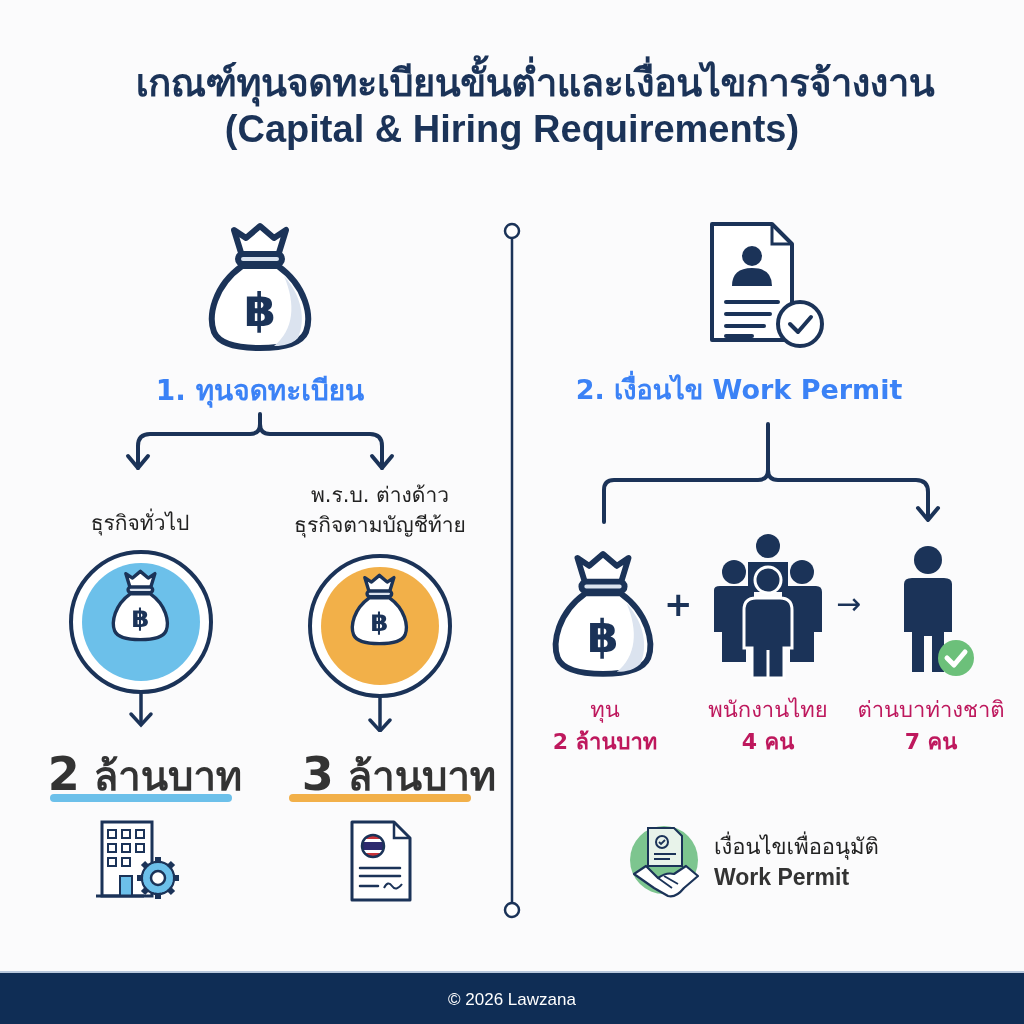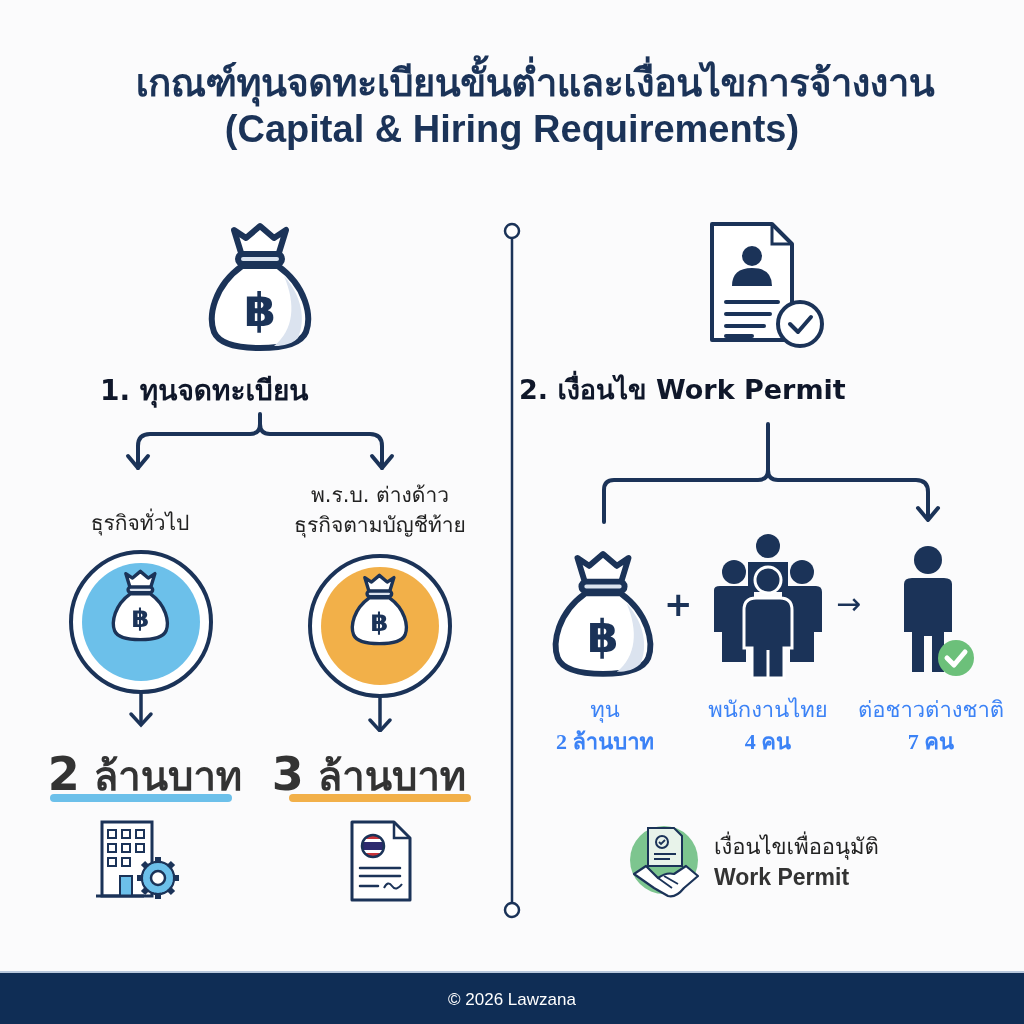--- a/index.html
+++ b/index.html
@@ -2,26 +2,26 @@
 <html><head>
 <meta charset="utf-8">
 <style>
   html, body { margin:0; padding:0; }
   body { width:1024px; height:1024px; position:relative; background:#fbfbfc; overflow:hidden;
          font-family:"DejaVu Sans", sans-serif; color:#1b3358; }
   .abs { position:absolute; }
   .title { left:0; width:1024px; text-align:center; font-weight:bold; color:#1b3358; }
   .t1 { top:52px; font-size:38px; letter-spacing:-0.5px;padding-left:23px; }
   .t2 { top:108px; font-size:38px; font-family:"Liberation Sans", sans-serif; }
-  .sec-title { font-weight:bold; font-size:28px; color:#0f172a; text-align:left; }
+  .sec-title { font-weight:bold; font-size:28px; color:#3b82f6; text-align:center; }
   .lbl { font-size:21px; color:#222; text-align:center; line-height:30px; }
   .big { font-weight:bold; font-size:40px; color:#333; text-align:center; white-space:nowrap; }
   .big .num { font-size:46px; }
   .ul { height:8px; border-radius:4px; }
-  .kv { text-align:center; font-size:22px; line-height:32px; color:#3b82f6;font-family:Liberation Serif, serif; }
+  .kv { text-align:center; font-size:22px; line-height:32px; color:#be185d; }
   .footer { left:0; top:971px; width:1024px; height:53px; background:#0f2d55; border-top:2px solid #b8c7dc; }
   .footer span { display:block; text-align:center; color:#fff; font-size:17px; line-height:53px; font-family:"Liberation Sans", sans-serif; }
   .note { font-size:22px; line-height:30px; color:#222; }
   .note b { font-family:"Liberation Sans", sans-serif; font-size:23px; color:#333; }
 </style>
 </head>
 <body>
 
 <div class="abs title t1">เกณฑ์ทุนจดทะเบียนขั้นต่ำและเงื่อนไขการจ้างงาน</div>
 <div class="abs title t2">(Capital &amp; Hiring Requirements)</div>
@@ -107,21 +107,21 @@
       <circle cx="75" cy="74" r="59" fill="#f2b049"></circle>
       <g transform="translate(43,20) scale(0.56)">
         <path d="M30 10 L42 18 L56 6 L70 18 L82 10 L74 36 L38 36 Z" fill="#fff" stroke="#1b3358" stroke-width="6" stroke-linejoin="round"></path>
         <rect x="34" y="34" width="44" height="10" rx="5" fill="#dbe3ef" stroke="#1b3358" stroke-width="6"></rect>
         <path d="M38 46 C10 66 4 96 10 112 C16 126 40 128 56 128 C72 128 96 126 102 112 C108 96 102 66 74 46 Z" fill="#fff" stroke="#1b3358" stroke-width="6"></path>
         <text x="56" y="106" text-anchor="middle" font-family="DejaVu Sans, sans-serif" font-weight="bold" font-size="46" fill="#1b3358">฿</text>
       </g>
       <line x1="75" y1="144" x2="75" y2="178" stroke="#1b3358" stroke-width="3.5"></line>
       <path d="M65 168 L75 179 L85 168" fill="none" stroke="#1b3358" stroke-width="3.5" stroke-linecap="round"></path>
     </svg>
-    <div class="abs big" style="left:264px;top:744px;width:210px">
+    <div class="abs big" style="left:294px;top:744px;width:210px">
       <span class="num">3</span>
       <span>ล้านบาท</span>
     </div>
     <div class="abs ul" style="left:289px;top:794px;width:182px;background:#f2b049"></div>
     <svg class="abs" style="left:348px;top:818px" width="66" height="86">
       <path d="M4 4 L46 4 L62 20 L62 82 L4 82 Z" fill="#fff" stroke="#1b3358" stroke-width="3" stroke-linejoin="round"></path>
       <path d="M46 4 L46 20 L62 20" fill="none" stroke="#1b3358" stroke-width="2.5"></path>
       <clipPath id="flagc">
           <circle cx="25" cy="28" r="11"></circle>
         </clipPath>
@@ -205,21 +205,21 @@
 
   <div class="abs kv" style="left:530px;top:694px;width:150px">
     <div>ทุน</div>
     <div style="font-weight:bold">2 ล้านบาท</div>
   </div>
   <div class="abs kv" style="left:688px;top:694px;width:160px">
     <div>พนักงานไทย</div>
     <div style="font-weight:bold">4 คน</div>
   </div>
   <div class="abs kv" style="left:846px;top:694px;width:170px">
-    <div>ต่อชาวต่างชาติ</div>
+    <div>ต่านบาท่างชาติ</div>
     <div style="font-weight:bold">7 คน</div>
   </div>
 
   <svg class="abs" style="left:628px;top:822px" width="76" height="80">
     <circle cx="36" cy="38" r="34" fill="#7dc58f"></circle>
     <path d="M20 6 L46 6 L54 14 L54 44 L20 44 Z" fill="#e8f3ea" stroke="#1b3358" stroke-width="2"></path>
     <circle cx="34" cy="20" r="6" fill="none" stroke="#1b3358" stroke-width="2"></circle>
     <path d="M31 20 L33 22 L37 18" fill="none" stroke="#1b3358" stroke-width="1.8"></path>
     <line x1="26" y1="32" x2="48" y2="32" stroke="#1b3358" stroke-width="2"></line>
     <line x1="26" y1="37" x2="42" y2="37" stroke="#1b3358" stroke-width="2"></line>

